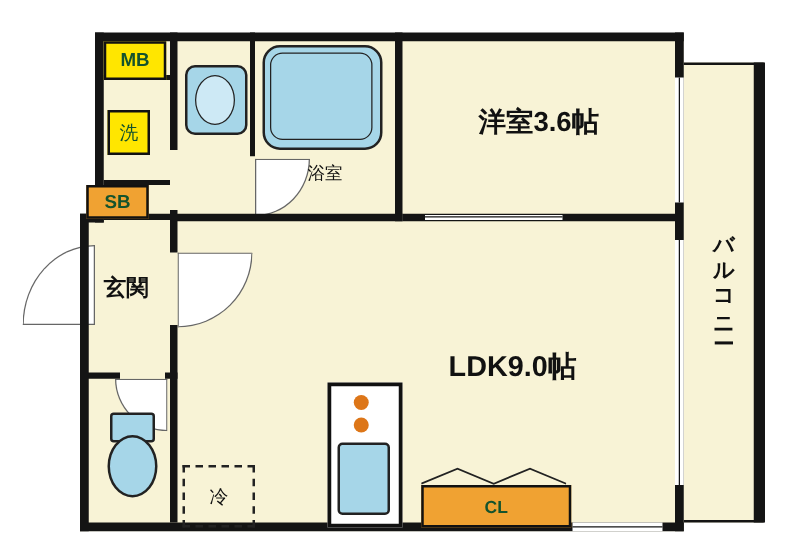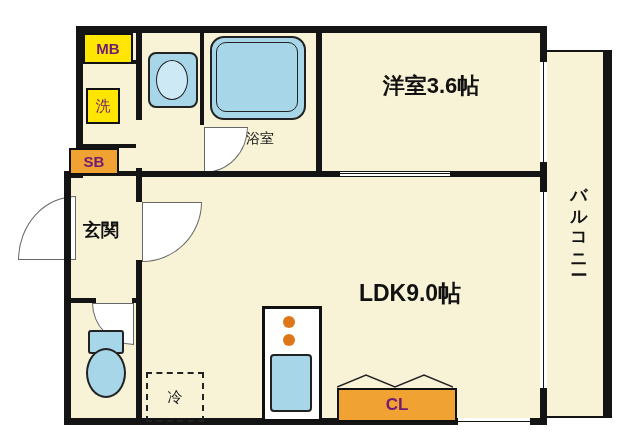--- a/index.html
+++ b/index.html
@@ -4,21 +4,21 @@
 <style>
   html,body{margin:0;padding:0;}
   body{background:#fff;font-family:"Liberation Sans","DejaVu Sans",sans-serif;}
   .plan{position:relative;width:640px;height:447px;background:var(--background,#fff);overflow:hidden;}
   .abs{position:absolute;}
   .floor{background:var(--floor,#F8F3D6);}
   .wall{background:var(--wall,#141414);}
   .white{background:#ffffff;}
   .fixture{background:var(--fixture,#A6D6E8);border:2px solid #222;}
   .arc{background:#fff;border:1px solid #666;}
-  .box{display:flex;align-items:center;justify-content:center;color:#701a75;}
+  .box{display:flex;align-items:center;justify-content:center;color:#14532d;}
   .yellow{background:var(--label-yellow,#FFE600);border:2px solid #111;}
   .orange{background:var(--label-orange,#F0A232);border:2px solid #111;}
   .lbl{color:#111;display:flex;align-items:center;justify-content:center;text-align:center;}
   .bold{font-weight:700;}
   .vert{writing-mode:vertical-rl;letter-spacing:3px;}
   .dashed{border:2px dashed #222;}
 </style>
 </head>
 <body>
 
@@ -74,25 +74,25 @@
   <div class="abs" style="left:262px;top:306px;width:54px;height:110px;background:#fff;border:3px solid #111;"></div>
   <div class="abs" style="left:283px;top:316px;width:12px;height:12px;border-radius:50%;background:var(--burner,#DD7618);"></div>
   <div class="abs" style="left:283px;top:334px;width:12px;height:12px;border-radius:50%;background:var(--burner,#DD7618);"></div>
   <div class="abs fixture" style="left:270px;top:354px;width:38px;height:54px;border-radius:4px;"></div>
 
   <div class="abs dashed lbl" style="left:146px;top:372px;width:54px;height:46px;font-size:15px;">冷</div>
 
   <svg class="abs" style="left:337px;top:372px;" width="116" height="16" viewBox="0 0 116 16">
     <polyline points="0,15 29,3 58,15 87,3 116,15" fill="none" stroke="#222" stroke-width="1.5"></polyline>
   </svg>
-  <div class="abs box orange bold" style="left:337px;top:388px;width:116px;height:30px;font-size:17px;">CL</div>
+  <div class="abs box orange bold" style="left:337px;top:388px;width:116px;height:30px;font-size:14px;">CL</div>
 
   <div class="abs box yellow bold" style="left:83px;top:33px;width:46px;height:27px;font-size:15px;">MB</div>
   <div class="abs box yellow" style="left:86px;top:88px;width:30px;height:32px;font-size:15px;">洗</div>
   <div class="abs box orange bold" style="left:69px;top:148px;width:46px;height:23px;font-size:15px;">SB</div>
 
   <div class="abs lbl" style="left:228px;top:129px;width:64px;height:20px;font-size:14px;">浴室</div>
   <div class="abs lbl bold" style="left:66px;top:218px;width:70px;height:24px;font-size:18px;">玄関</div>
-  <div class="abs lbl bold" style="left:328px;top:72px;width:206px;height:28px;font-size:22px;">洋室3.6帖</div>
+  <div class="abs lbl bold" style="left:328px;top:84px;width:206px;height:28px;font-size:22px;">洋室3.6帖</div>
   <div class="abs lbl bold vert" style="left:566px;top:125px;width:26px;height:195px;font-size:17px;">バルコニー</div>
   <div class="abs lbl bold" style="left:300px;top:262px;width:220px;height:32px;font-size:23px;margin-top:15px;">LDK9.0帖</div>
 
 </div>
 
 </body></html>

